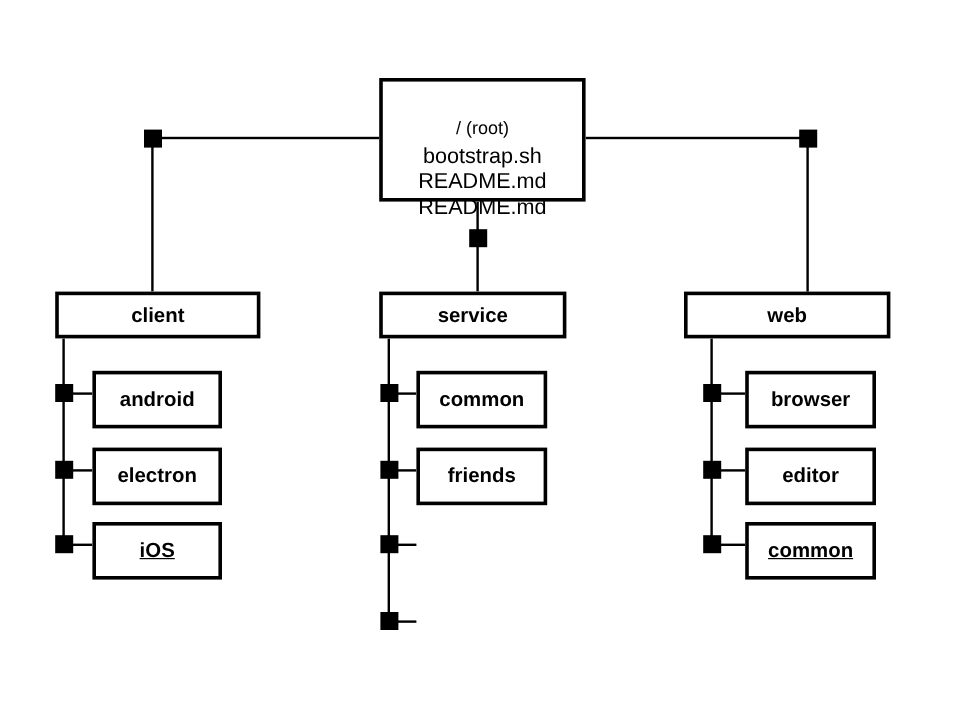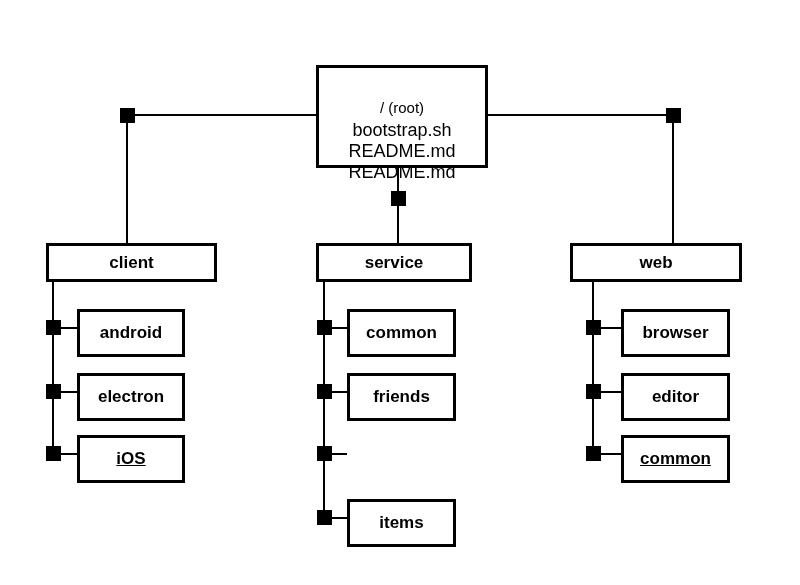--- a/index.html
+++ b/index.html
@@ -172,23 +172,20 @@
   <div class="box child-box col-client row-3">
     <span>iOS</span>
   </div>
 
   <div class="box child-box col-service row-1">
     <span>common</span>
   </div>
   <div class="box child-box col-service row-2">
     <span>friends</span>
   </div>
-  <div class="box child-box col-service row-4">
-    <span>items</span>
-  </div>
 
   <div class="box child-box col-web row-1">
     <span>browser</span>
   </div>
   <div class="box child-box col-web row-2">
     <span>editor</span>
   </div>
   <div class="box child-box col-web row-3">
     <span>common</span>
   </div>

